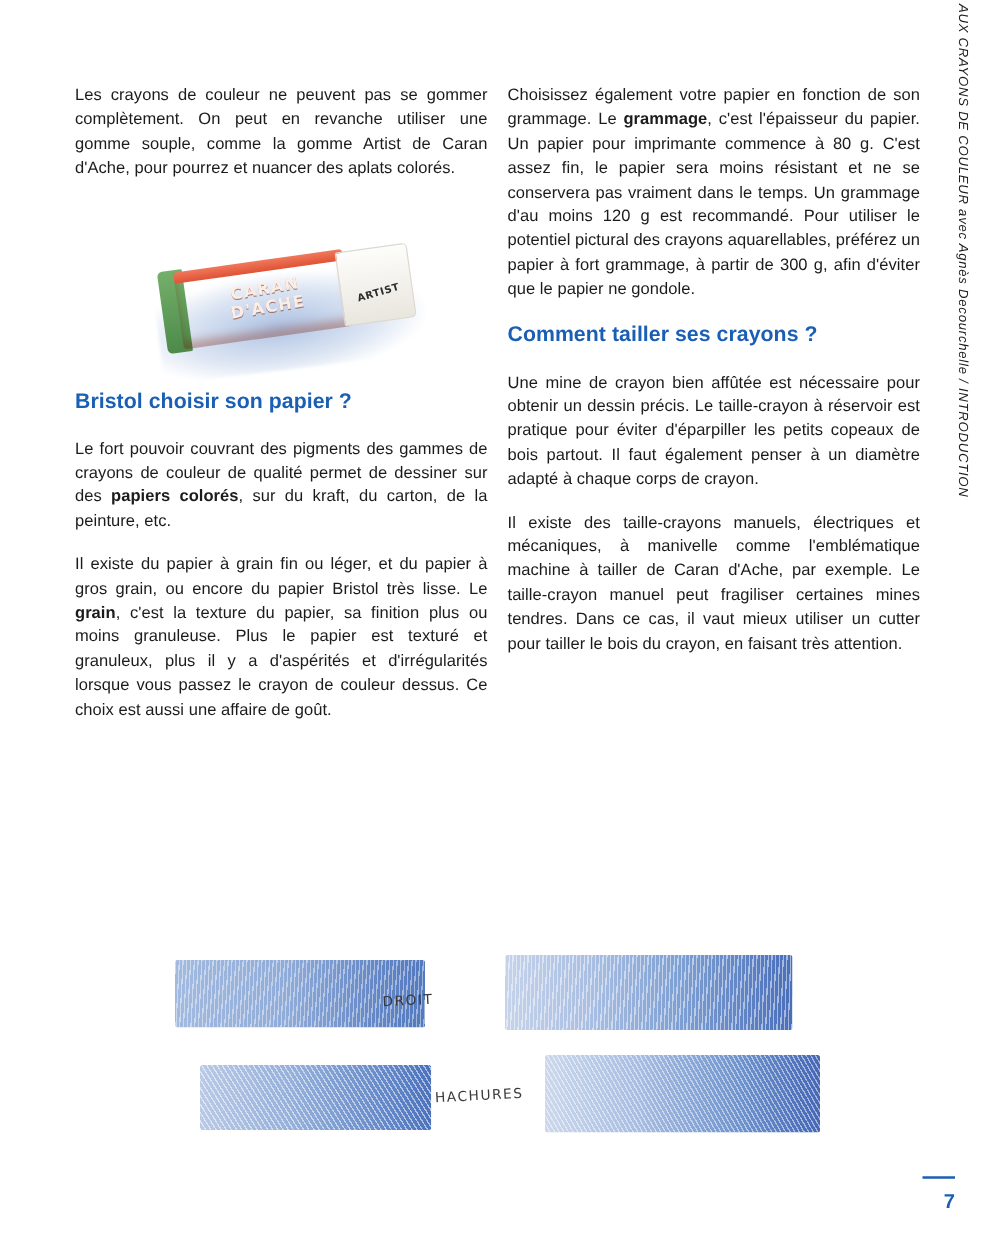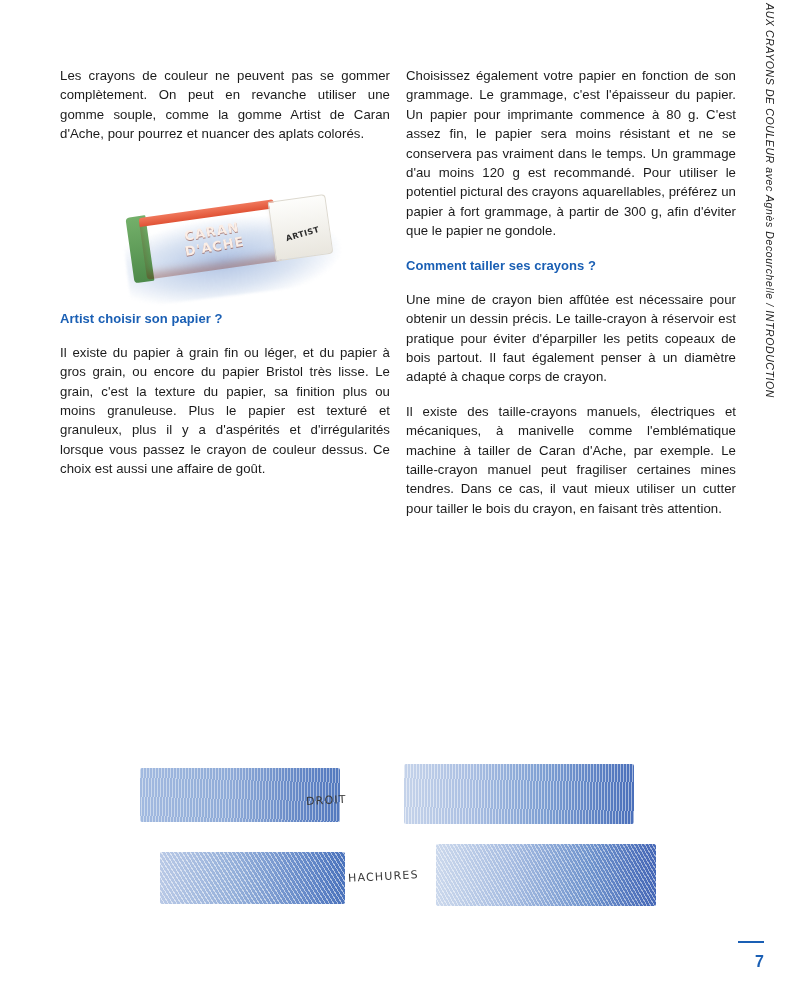--- a/index.html
+++ b/index.html
@@ -36,24 +36,24 @@
 
   .col p {
     margin: 0 0 15px 0;
     text-align: justify;
   }
   .col p.last { margin-bottom: 0; }
 
   .heading {
     color: #1a5fb4;
     font-weight: bold;
-    font-size: 13px;
+    font-size: 17px;
     margin: 0 0 14px 0;
   }
-  .b { font-weight: normal; }
+  .b { font-weight: bold; }
 
   
   .illus-space { height: 150px; }
 
   
   .eraser-wrap {
     position: absolute;
     left: 120px;
     top: 183px;
     width: 230px;
@@ -218,23 +218,24 @@
 </head>
 <body>
 
 <div class="page">
 
   <div class="col left">
     <p>Les crayons de couleur ne peuvent pas se gommer complètement. On peut en revanche utiliser une gomme souple, comme la gomme Artist de Caran d'Ache, pour pourrez et nuancer des aplats colorés.</p>
 
     <div class="illus-space"></div>
 
-    <p class="heading">Artist choisir son papier ?</p>
-
-
+    <p class="heading">Bristol choisir son papier ?</p>
+
+
+    <p><span>Le fort pouvoir couvrant des pigments des gammes de crayons de couleur de qualité permet de dessiner sur des </span><span class="b">papiers colorés</span><span>, sur du kraft, du carton, de la peinture, etc.</span></p>
 
     <p class="last"><span>Il existe du papier à grain fin ou léger, et du papier à gros grain, ou encore du papier Bristol très lisse. Le </span><span class="b">grain</span><span>, c'est la texture du papier, sa finition plus ou moins granuleuse. Plus le papier est texturé et granuleux, plus il y a d'aspérités et d'irrégularités lorsque vous passez le crayon de couleur dessus. Ce choix est aussi une affaire de goût.</span></p>
   </div>
 
   <div class="col right">
     <p><span>Choisissez également votre papier en fonction de son grammage. Le </span><span class="b">grammage</span><span>, c'est l'épaisseur du papier. Un papier pour imprimante commence à 80 g. C'est assez fin, le papier sera moins résistant et ne se conservera pas vraiment dans le temps. Un grammage d'au moins 120 g est recommandé. Pour utiliser le potentiel pictural des crayons aquarellables, préférez un papier à fort grammage, à partir de 300 g, afin d'éviter que le papier ne gondole.</span></p>
 
     <p class="heading">Comment tailler ses crayons ?</p>
 
     <p>Une mine de crayon bien affûtée est nécessaire pour obtenir un dessin précis. Le taille-crayon à réservoir est pratique pour éviter d'éparpiller les petits copeaux de bois partout. Il faut également penser à un diamètre adapté à chaque corps de crayon.</p>

